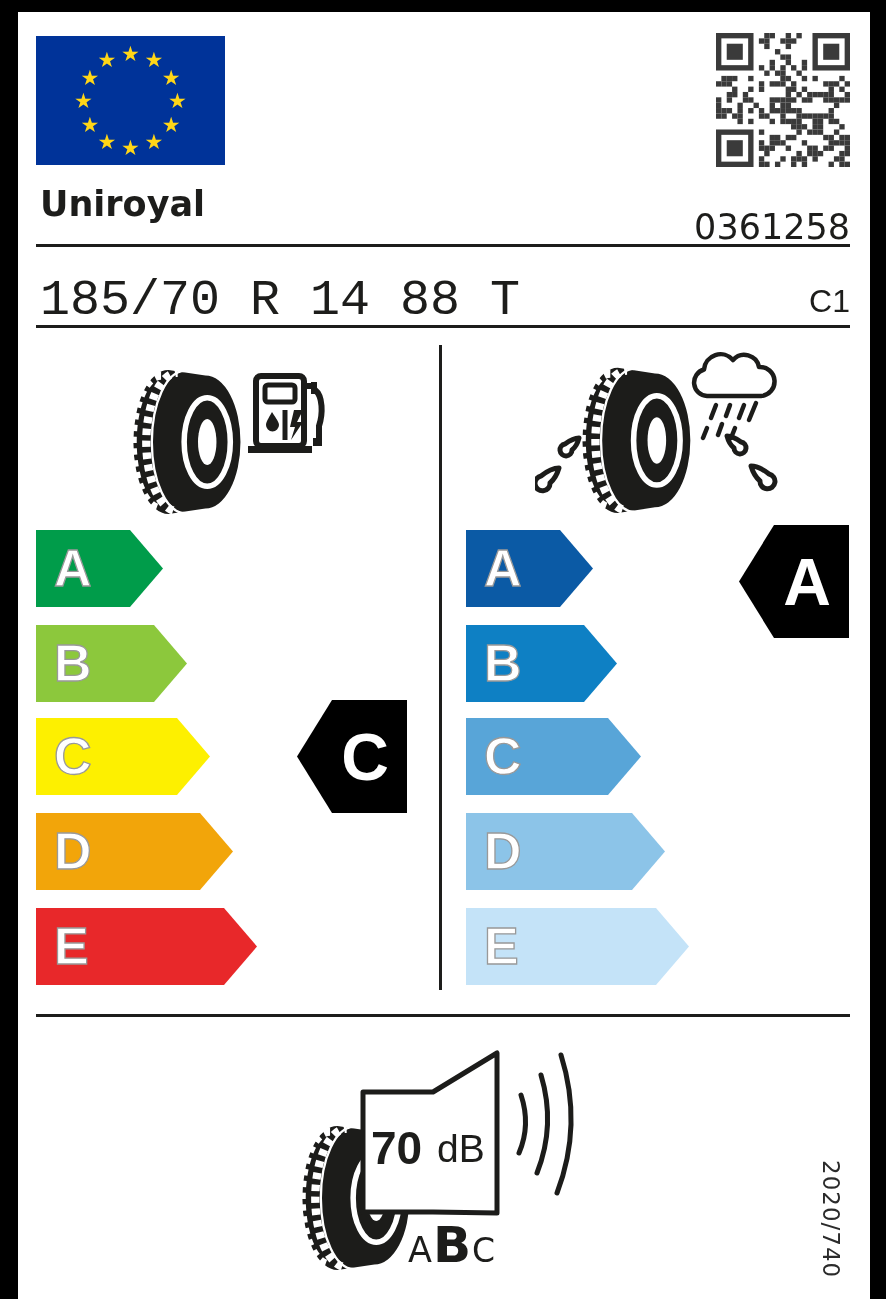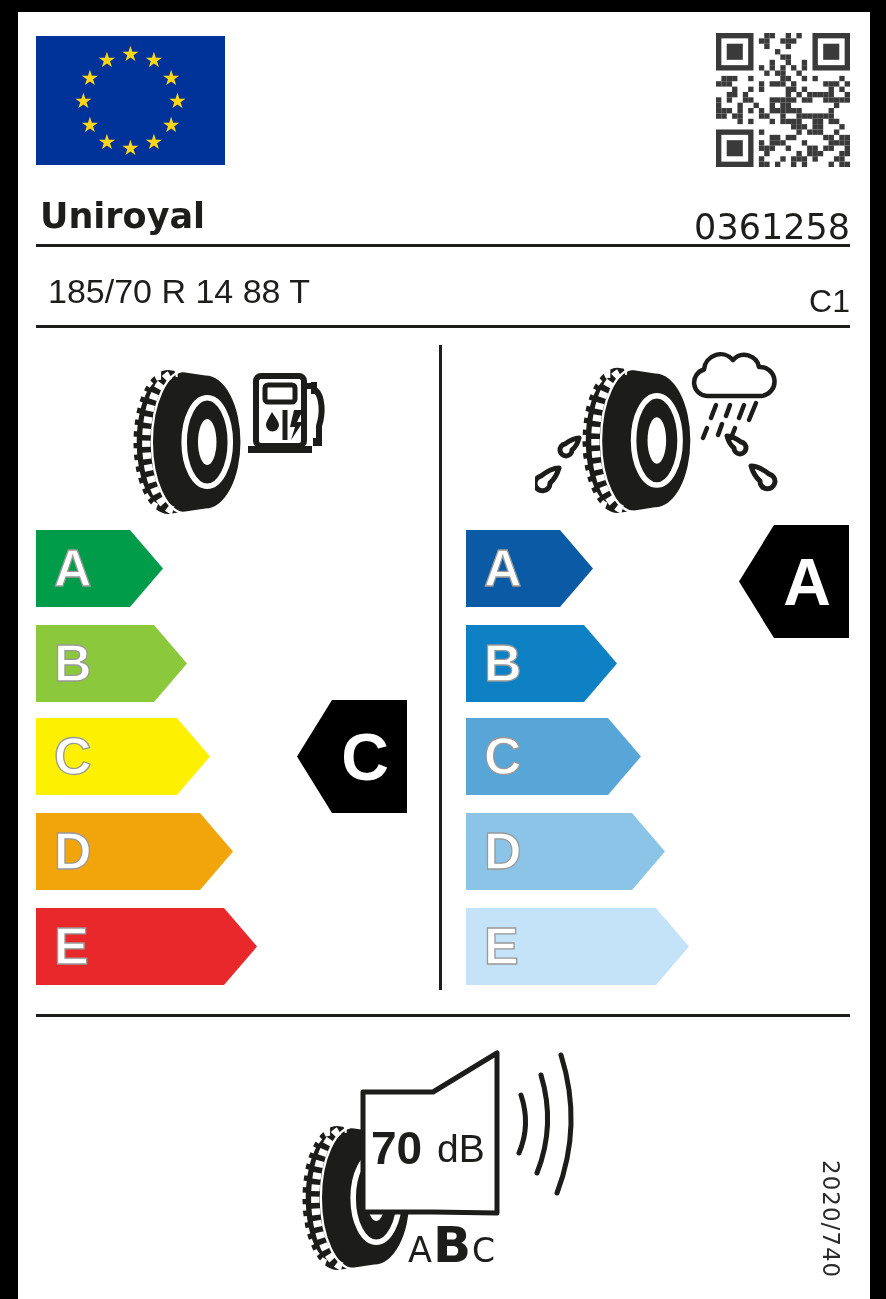--- a/index.html
+++ b/index.html
@@ -11,25 +11,25 @@
   
   #eu-flag{left:36px;top:36px;width:189px;height:129px;background:#039;}
   #eu-flag svg{width:100%;height:100%;display:block;}
   #eu-flag text{fill:#ffd617;font-size:21px;font-family:"DejaVu Sans",sans-serif;}
   #energ{left:236px;top:40px;width:474px;height:122px;display:flex;align-items:center;justify-content:center;}
   #energ .word{font-size:117px;line-height:100px;font-weight:bold;letter-spacing:-5px;color:#164fa2;
                font-family:"Liberation Sans",sans-serif;transform:scaleY(1.02);}
   #bolt{width:46px;height:104px;margin-left:3px;margin-top:14px;}
   #qr{left:716px;top:33px;width:134px;height:134px;}
   
-  .brand{left:40px;top:196px;font-size:35px;font-weight:bold;}
+  .brand{left:40px;top:184px;font-size:35px;font-weight:bold;}
   .labelid{right:36px;top:207px;font-size:35px;margin-left:32px;}
   .rule{left:36px;width:814px;height:3px;background:#1d1d1b;}
   #rule1{top:244px;} #rule2{top:325px;} #rule3{top:1014px;}
-  .tsize{left:40px;top:272px;font-size:34px;font-weight:400;letter-spacing:0px;font-family:Liberation Sans, sans-serif;margin-left:8px;}
+  .tsize{left:40px;top:272px;font-size:50px;font-weight:400;letter-spacing:0px;font-family:Liberation Mono, monospace;}
   .tclass{right:36px;top:283px;font-size:32px;font-family:"Liberation Sans",sans-serif;}
   
   #vdivider{left:439px;top:345px;width:3px;height:645px;background:#1d1d1b;}
   .icon{display:block;}
   
   .arrow{height:77px;line-height:77px;padding-left:18px;box-sizing:border-box;
          clip-path:polygon(0 0,calc(100% - 33px) 0,100% 50%,calc(100% - 33px) 100%,0 100%);}
   .arrow span{color:#fff;font-weight:bold;font-size:52px;-webkit-text-stroke:1.3px #999;
               font-family:"Liberation Sans",sans-serif;}
   .lx{left:36px;} .rx{left:466px;}

